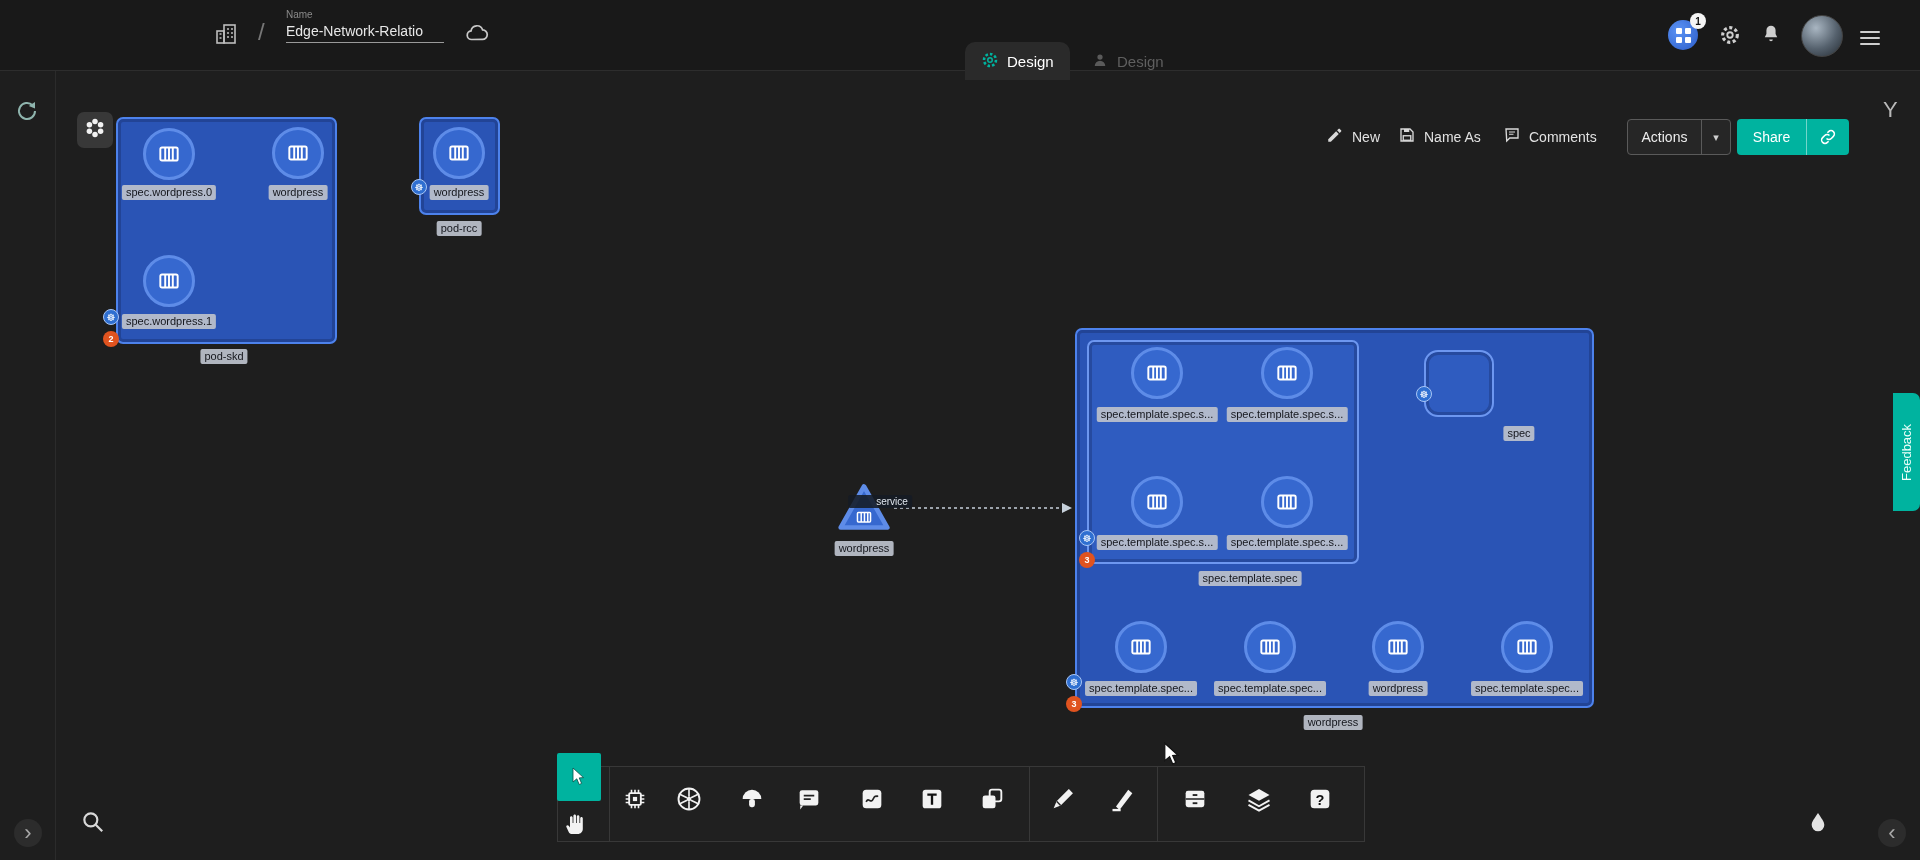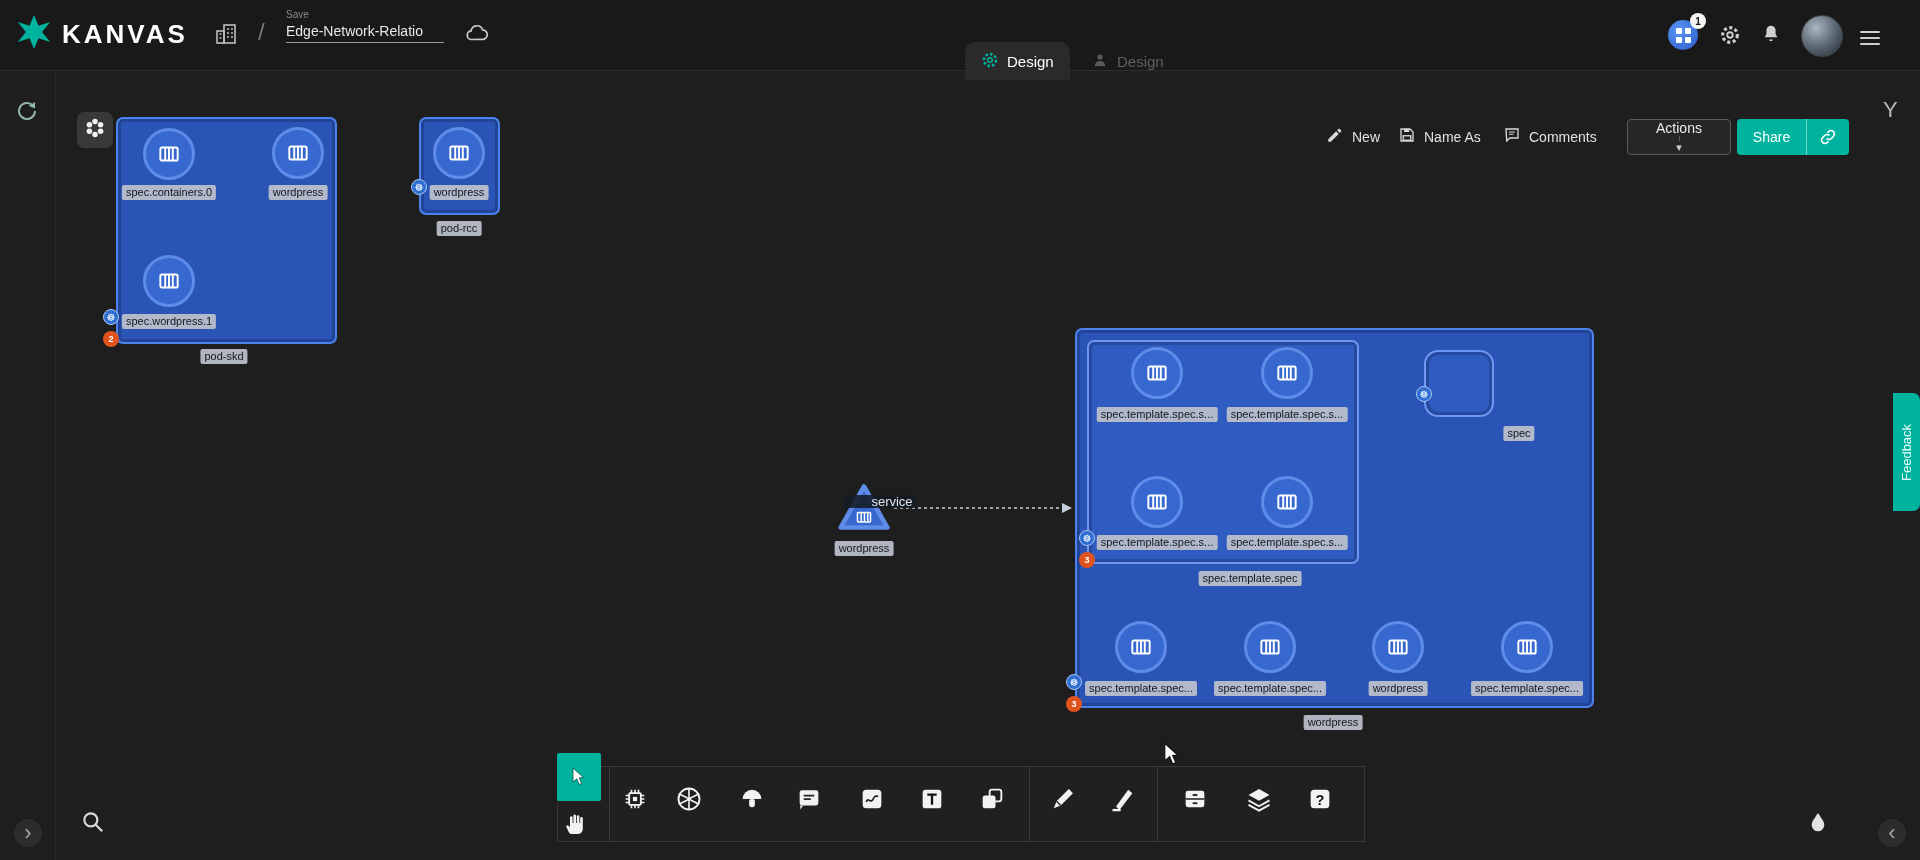--- a/index.html
+++ b/index.html
@@ -35,42 +35,42 @@
   
   .canvas{position:absolute;top:71px;left:0;right:0;bottom:0;background:#1e1e1e;}
   .left-rail{position:absolute;left:0;top:0;bottom:0;width:55px;border-right:1px solid #2b2b2b;}
   .sync-btn{position:absolute;left:15px;top:28px;}
   .flower-btn{position:absolute;left:77px;top:41px;width:36px;height:36px;background:#383838;
     border-radius:7px;display:flex;align-items:center;justify-content:center;}
   
   .cta{position:absolute;display:flex;align-items:center;gap:8px;font-size:14px;color:#e2e2e2;cursor:pointer;}
   .btn-actions{position:absolute;left:1627px;top:48px;width:104px;height:36px;background:#262626;
     border:1px solid #5a5a5a;border-radius:4px;display:flex;align-items:center;box-sizing:border-box;
-    font-size:14px;color:#ededed;cursor:pointer;flex-direction:column;}
+    font-size:14px;color:#ededed;cursor:pointer;}
   .btn-actions .lbl{flex:1;text-align:center;}
   .btn-actions .sep{width:1px;height:100%;background:#5a5a5a;}
   .btn-actions .caret{width:28px;text-align:center;color:#cfcfcf;font-size:11px;}
   .btn-share{position:absolute;left:1737px;top:48px;width:112px;height:36px;background:#00B39F;
     border-radius:4px;display:flex;align-items:center;box-sizing:border-box;color:#fff;font-size:14px;cursor:pointer;}
   .btn-share .lbl{flex:1;text-align:center;}
   .btn-share .sep{width:1px;height:100%;background:rgba(255,255,255,.45);}
   .btn-share .linkpart{width:42px;display:flex;align-items:center;justify-content:center;}
   .panel-toggle-y{position:absolute;left:1883px;top:26px;font-size:22px;color:#b9b9b9;}
   .feedback{position:absolute;right:0;top:322px;width:27px;height:118px;background:#00B39F;
     border-radius:7px 0 0 7px;display:flex;align-items:center;justify-content:center;
     writing-mode:vertical-rl;transform:rotate(180deg);color:#eafff9;font-size:13px;cursor:pointer;}
   
   .ctr{position:absolute;background:#2a54b5;border:2px solid #4d82ec;border-radius:7px;
     box-sizing:border-box;box-shadow:inset 0 0 0 3px rgba(10,20,60,.25);}
   .ctr.inner{background:#2f5cc0;border-color:#6d97f0;}
   .node{position:absolute;width:52px;height:52px;border-radius:50%;background:#3668cf;
     border:3px solid #5e8ce8;box-sizing:border-box;display:flex;align-items:center;justify-content:center;}
   .chip{position:absolute;transform:translateX(-50%);background:rgba(187,193,203,.93);color:#14161c;
     font-size:11px;line-height:15px;padding:0 4px;border-radius:2px;white-space:nowrap;z-index:5;}
-  .chip.dark{background:rgba(22,27,36,.88);color:#dfe5ec;font-size:13px;line-height:13px;padding-left:28px;}
+  .chip.dark{background:rgba(22,27,36,.88);color:#dfe5ec;font-size:10px;line-height:13px;padding-left:28px;}
   .bdg{position:absolute;width:16px;height:16px;border-radius:50%;display:flex;align-items:center;
     justify-content:center;font-size:9px;color:#fff;z-index:6;}
   .bdg.blue{background:#2f6fd1;border:1px solid #a9c6f5;box-sizing:border-box;font-size:10px;}
   .bdg.orange{background:#e0531f;font-weight:bold;}
   
   .dock{position:absolute;left:557px;top:695px;width:808px;height:76px;background:#202020;
     border:1px solid #383838;box-sizing:border-box;}
   .dock-div{position:absolute;top:695px;height:76px;width:1px;background:#383838;z-index:7;}
   .tool-cursor{position:absolute;left:557px;top:682px;width:44px;height:48px;background:#00B39F;
     display:flex;align-items:center;justify-content:center;z-index:8;border-radius:2px;}
@@ -78,38 +78,30 @@
   .corner{position:absolute;width:28px;height:28px;border-radius:50%;background:#2c2c2c;color:#a8a8a8;
     display:flex;align-items:center;justify-content:center;font-size:22px;line-height:1;cursor:pointer;}
   .zoom-btn{position:absolute;left:80px;top:738px;}
   .ink-btn{position:absolute;left:1806px;top:740px;}
   .mouse{position:absolute;left:1161px;top:671px;z-index:99;pointer-events:none;}
 </style>
 </head>
 <body>
 
 <div class="header">
-  <div class="brand">
-    <span>
-      <svg width="36" height="36" viewBox="0 0 40 40">
-          <polygon points="20,1 25,13 38,9 29,20 38,31 25,27 20,39 15,27 2,31 11,20 2,9 15,13" fill="#00B39F"></polygon>
-        </svg>
-    </span>
-    <span class="brand-text">KANVAS</span>
-  </div>
   <span class="org-icon">
     <svg width="24" height="24" viewBox="0 0 24 24" fill="none" stroke="#bdbdbd" stroke-width="1.6">
       <rect x="3" y="9" width="7" height="12"></rect>
         <rect x="10" y="3" width="11" height="18"></rect>
       <path d="M13 7h2M17 7h2M13 11h2M17 11h2M13 15h2M17 15h2M5.5 12h2M5.5 16h2" stroke-width="1.3"></path>
     </svg>
   </span>
   <span class="slash">/</span>
   <div class="name-wrap">
-    <span class="name-label">Save</span>
+    <span class="name-label">Name</span>
     <input class="name-input" value="Edge-Network-Relatio" style="">
   </div>
   <span class="cloud-icon">
     <svg width="26" height="26" viewBox="0 0 24 24" fill="none" stroke="#c9c9c9" stroke-width="1.6">
       <path d="M7 18a4 4 0 0 1-.5-7.97A5.5 5.5 0 0 1 17.2 9.2 3.8 3.8 0 0 1 17 17.9z"></path>
     </svg>
   </span>
 
   <div class="tab tab-design">
     <span>
@@ -240,21 +232,21 @@
         <rect x="4" y="6" width="16" height="12" rx="1.5" fill="none" stroke="#fff" stroke-width="1.8"></rect>
         <path d="M8.5 6v12M12 6v12M15.5 6v12" stroke="#fff" stroke-width="1.8"></path>
       </svg>
   </div>
   <div class="node" style="left:143px;top:184px">
     <svg width="26" height="26" viewBox="0 0 24 24">
         <rect x="4" y="6" width="16" height="12" rx="1.5" fill="none" stroke="#fff" stroke-width="1.8"></rect>
         <path d="M8.5 6v12M12 6v12M15.5 6v12" stroke="#fff" stroke-width="1.8"></path>
       </svg>
   </div>
-  <span class="chip" style="left:169px;top:114px">spec.containers.0</span>
+  <span class="chip" style="left:169px;top:114px">spec.wordpress.0</span>
   <span class="chip" style="left:298px;top:114px">wordpress</span>
   <span class="chip" style="left:169px;top:243px">spec.wordpress.1</span>
   <span class="chip" style="left:224px;top:278px">pod-skd</span>
   <span class="bdg blue" style="left:103px;top:238px">☸</span>
   <span class="bdg orange" style="left:103px;top:260px">2</span>
 
   <div class="ctr" style="left:419px;top:46px;width:81px;height:98px"></div>
   <div class="node" style="left:433px;top:56px">
     <svg width="26" height="26" viewBox="0 0 24 24">
         <rect x="4" y="6" width="16" height="12" rx="1.5" fill="none" stroke="#fff" stroke-width="1.8"></rect>

